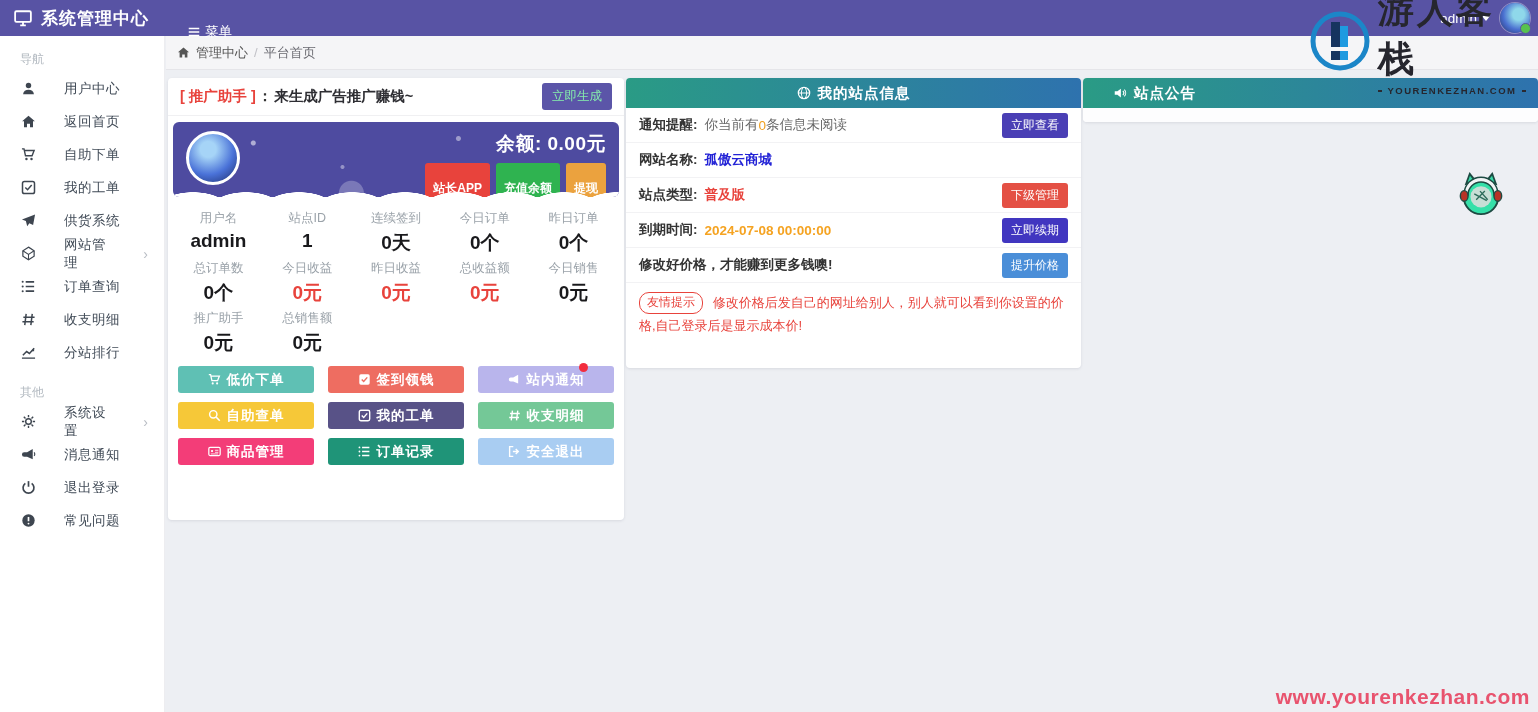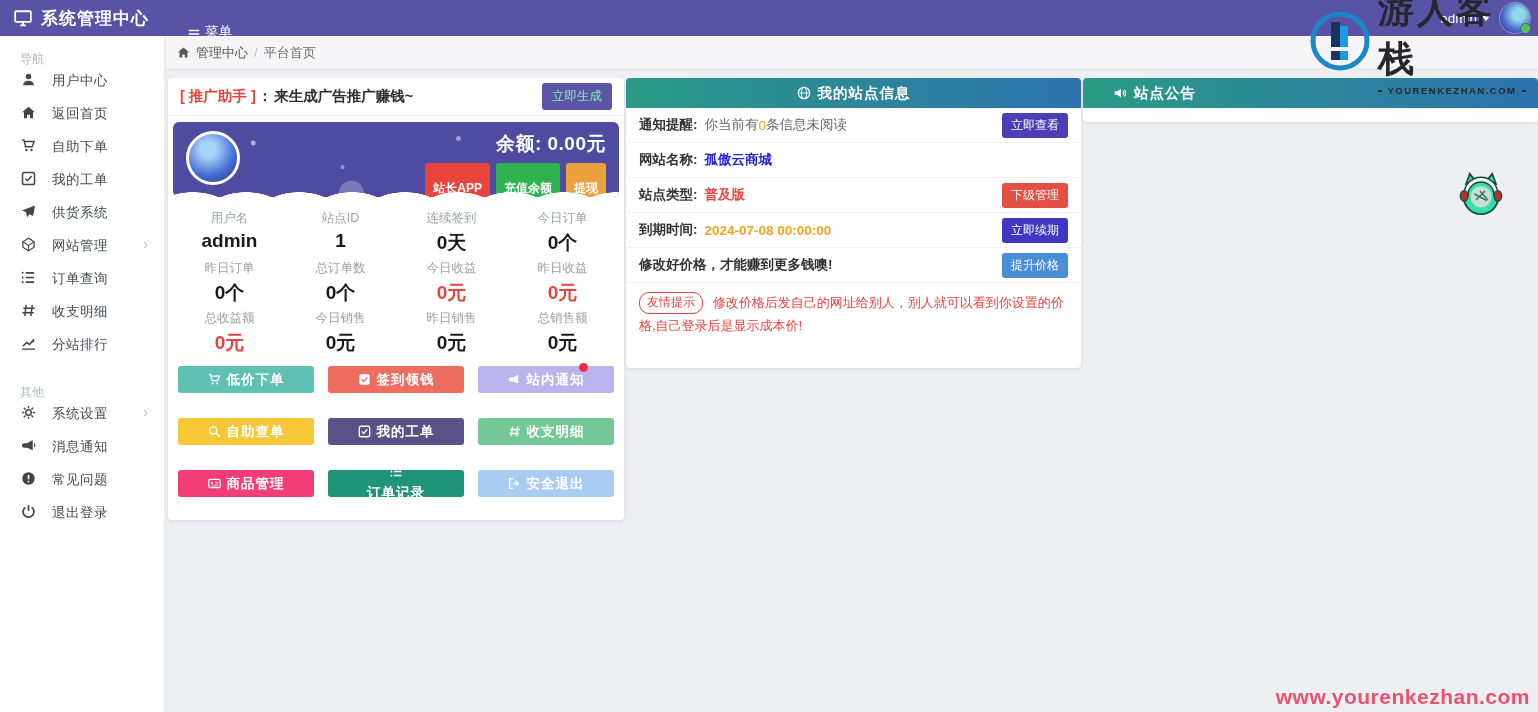--- a/index.html
+++ b/index.html
@@ -11,37 +11,37 @@
   }
   svg { display:block; }
 
   
   .topbar {
     position:absolute; left:0; top:0; width:1538px; height:36px;
     background:#5853a4; color:#fff; display:flex; align-items:center; z-index:5;
   }
   .brand { display:flex; align-items:center; gap:9px; padding-left:14px; width:165px;
     font-size:17px; font-weight:bold; letter-spacing:1px; }
-  .menu-toggle { display:flex; align-items:flex-end; gap:4px; margin-left:22px; font-size:13.5px; cursor:pointer;margin-top:28px; }
+  .menu-toggle { display:flex; align-items:center; gap:4px; margin-left:22px; font-size:13.5px; cursor:pointer;margin-top:28px; }
   .topbar-right { position:absolute; right:8px; top:0; height:36px; display:flex; align-items:center; gap:10px; }
   .admin-drop { display:flex; align-items:center; gap:5px; font-size:13.5px; cursor:pointer; }
   .caret { width:0; height:0; border-left:4px solid transparent; border-right:4px solid transparent; border-top:5px solid #fff; }
   .avatar-sm {
     width:30px; height:30px; border-radius:50%; position:relative;
     background:radial-gradient(circle at 62% 38%, #8fd8ea 0 22%, #4a6fd0 58%, #232f63 100%);
     box-shadow:0 0 0 1px rgba(255,255,255,.35);
   }
   .avatar-sm::after { content:""; position:absolute; right:-1px; bottom:-1px; width:9px; height:9px;
     border-radius:50%; background:#57c24f; border:1.5px solid #5853a4; }
 
   
   .sidebar { position:absolute; left:0; top:36px; width:165px; height:676px; background:#fff;
     border-right:1px solid #ededf0; z-index:4; }
   .side-section { padding:15px 0 4px 20px; font-size:12px; color:#b2b9c0; }
-  .side-item { height:33px; display:flex; gap:15px; padding:0 16px 0 21px;
+  .side-item { height:33px; display:flex; align-items:center; gap:27px; padding:0 16px 0 21px;
     color:#414b57; font-size:13.5px; cursor:pointer; }
   .side-item .ic { width:16px; height:16px; color:#3e4650; flex:none; }
   .side-item .lbl { flex:1; letter-spacing:.5px; }
   .chev { color:#b9bec5; font-size:14px; line-height:1; }
 
   
   .crumbbar { position:absolute; left:166px; top:36px; width:1372px; height:34px;
     background:#f5f5f7; border-bottom:1px solid #e5e5e9; display:flex; align-items:center;
     padding-left:11px; font-size:13px; color:#555; gap:6px; }
   .crumbbar .ic { width:13px; height:13px; color:#555; }
@@ -85,34 +85,34 @@
   .banner-btns { position:absolute; right:13px; top:41px; display:flex; gap:6px; }
   .bbtn { color:#fff; font-size:12px; font-weight:bold; padding:17px 8px; border:none; border-radius:3px; cursor:pointer; }
   .bbtn.red    { background:#e8433c; }
   .bbtn.green  { background:#2fb350; }
   .bbtn.orange { background:#eba23e; }
   .cloud { position:absolute; left:-8px; right:-8px; bottom:-10px; height:24px;
     background-image:radial-gradient(ellipse 34px 15px at 28px 24px, #fff 97%, transparent 100%);
     background-size:53px 24px; background-repeat:repeat-x; }
 
   
-  .stats { display:grid; grid-template-columns:repeat(4,1fr); padding:8px 6px 4px; }
+  .stats { display:grid; grid-template-columns:repeat(5,1fr); padding:8px 6px 4px; }
   .stat { height:50px; text-align:center; padding-top:5px; }
   .stat .s-label { font-size:12.5px; color:#9aa2a9; margin-bottom:3px; }
   .stat .s-value { font-size:19px; font-weight:bold; color:#19191c; }
   .stat.red .s-value { color:#e8433c; }
 
   
-  .actions { display:grid; grid-template-columns:repeat(3,1fr); gap:25px 14px; padding:7px 10px 0; }
+  .actions { display:grid; grid-template-columns:repeat(3,1fr); gap:9px 14px; padding:7px 10px 0; }
   .abtn { position:relative; height:27px; border:none; border-radius:3px; color:#fff; font-size:13.5px;
     font-weight:bold; display:flex; align-items:center; justify-content:center; gap:6px; cursor:pointer; letter-spacing:1px; }
   .abtn .ic { width:13px; height:13px; color:#fff; }
   .a1 { background:#5fc0b4; } .a2 { background:#ee6d61; } .a3 { background:#b9b5ec; }
   .a4 { background:#f6c838; } .a5 { background:#585287; } .a6 { background:#74c897; }
-  .a7 { background:#f33d78; } .a8 { background:#1f9478;flex-direction:column; } .a9 { background:#a9cdf2; }
+  .a7 { background:#f33d78; } .a8 { background:#1f9478; } .a9 { background:#a9cdf2; }
   .dot-badge { position:absolute; top:-3px; right:26px; width:9px; height:9px; border-radius:50%; background:#f22d3e; }
 
   
   .info-row { height:35px; display:flex; align-items:center; padding:0 13px; border-bottom:1px solid #f2f2f4; font-size:13.5px; }
   .info-label { font-weight:bold; color:#333; margin-right:7px; white-space:nowrap; }
   .v-plain { color:#666; }
   .v-strong { color:#444; font-weight:600; }
   .v-hl0 { color:#f0a020; }
   .v-blue { color:#2323d6; font-weight:bold; }
   .v-red { color:#e8433c; font-weight:bold; }
@@ -274,35 +274,35 @@
         <svg viewBox="0 0 16 16" width="15" height="15">
           <path d="M12.5 2v11l-6-2.6H3.4a2.4 2.4 0 0 1 0-4.8h3.1z" fill="currentColor"></path>
           <path d="M14 5.8a3 3 0 0 1 0 3.6" stroke="currentColor" fill="none" stroke-width="1.2"></path>
         </svg>
       </span>
     <span class="lbl">消息通知</span>
   </div>
   <div class="side-item">
     <span class="ic">
         <svg viewBox="0 0 16 16" width="15" height="15">
+          <path d="M8 1.2v6" stroke="currentColor" stroke-width="1.8"></path>
+          <path d="M4.6 3.6a5.8 5.8 0 1 0 6.8 0" fill="none" stroke="currentColor" stroke-width="1.8"></path>
+        </svg>
+      </span>
+    <span class="lbl">退出登录</span>
+  </div>
+  <div class="side-item">
+    <span class="ic">
+        <svg viewBox="0 0 16 16" width="15" height="15">
           <circle cx="8" cy="8" r="6.6" fill="currentColor"></circle>
           <path d="M8 4.2v4.6" stroke="#fff" stroke-width="1.8"></path>
           <circle cx="8" cy="11.3" r="1" fill="#fff"></circle>
         </svg>
       </span>
     <span class="lbl">常见问题</span>
-  </div>
-  <div class="side-item">
-    <span class="ic">
-        <svg viewBox="0 0 16 16" width="15" height="15">
-          <path d="M8 1.2v6" stroke="currentColor" stroke-width="1.8"></path>
-          <path d="M4.6 3.6a5.8 5.8 0 1 0 6.8 0" fill="none" stroke="currentColor" stroke-width="1.8"></path>
-        </svg>
-      </span>
-    <span class="lbl">退出登录</span>
   </div>
 </nav>
 
 <div class="crumbbar">
   <span class="ic">
       <svg viewBox="0 0 16 16" width="13" height="13">
         <path d="M8 1.8l6.8 6h-2V14H9.6v-3.6H6.4V14H3.2V7.8h-2z" fill="currentColor"></path>
       </svg>
     </span>
   <span>管理中心</span>
@@ -367,21 +367,21 @@
       </div>
     <div class="stat red">
         <div class="s-label">总收益额</div>
         <div class="s-value">0元</div>
       </div>
     <div class="stat">
         <div class="s-label">今日销售</div>
         <div class="s-value">0元</div>
       </div>
     <div class="stat">
-        <div class="s-label">昨日销售</div>
+        <div class="s-label">推广助手</div>
         <div class="s-value">0元</div>
       </div>
     <div class="stat">
         <div class="s-label">总销售额</div>
         <div class="s-value">0元</div>
       </div>
   </div>
 
   <div class="actions">
     <button class="abtn a1">

